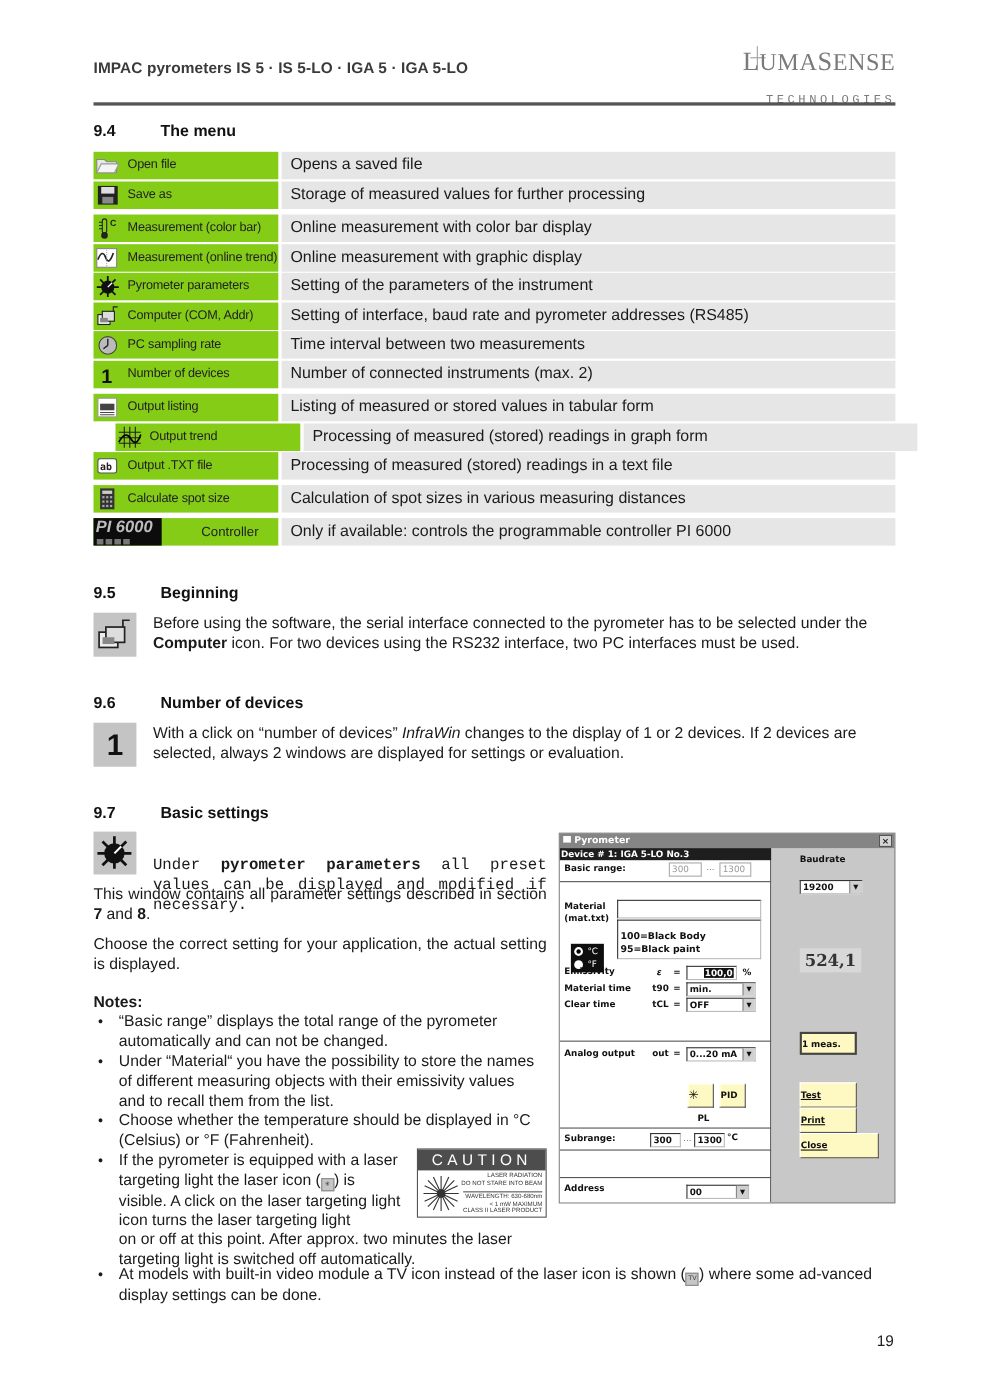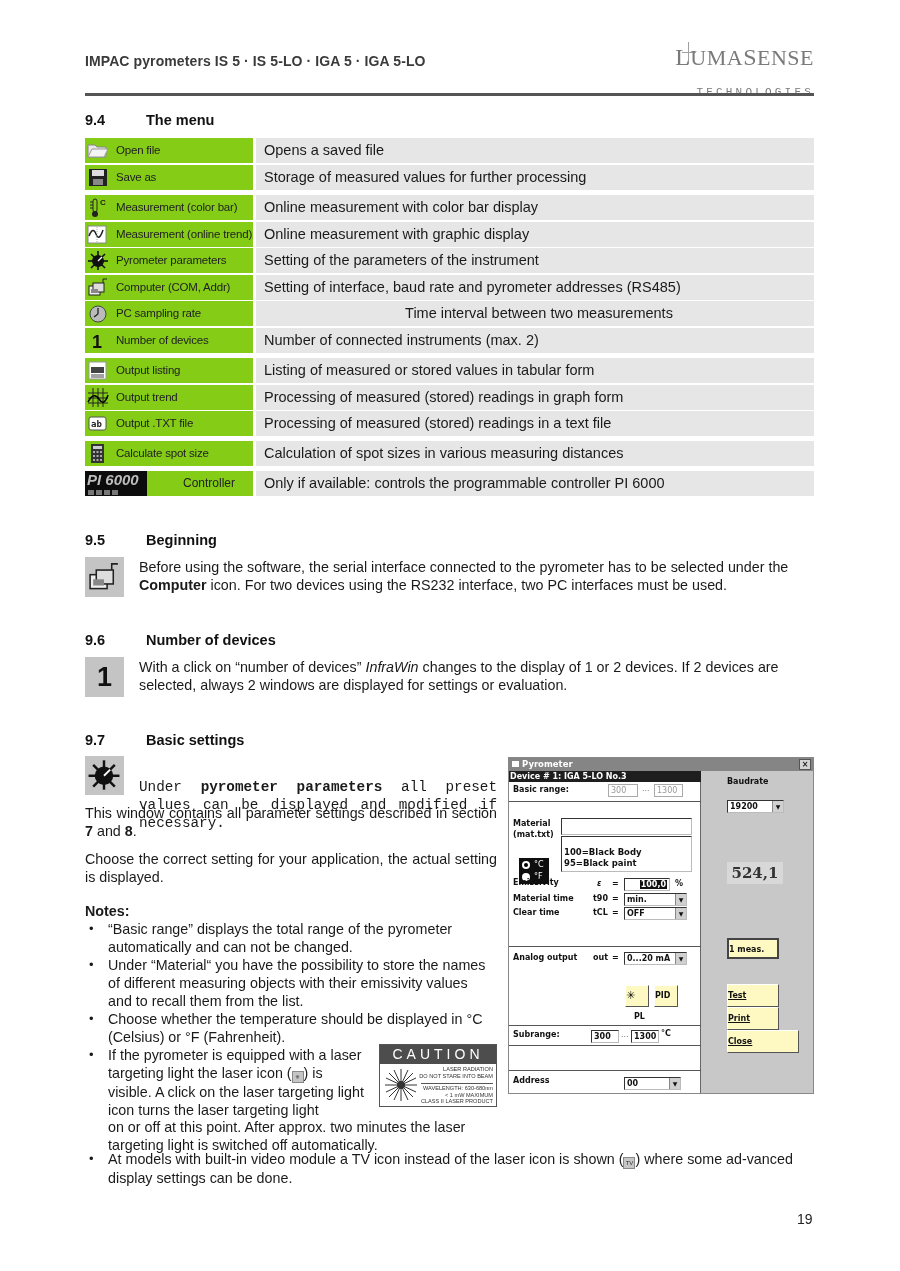--- a/index.html
+++ b/index.html
@@ -164,21 +164,21 @@
           <rect x="2" y="9" width="11" height="9" fill="#eee" stroke="#222"></rect>
           <rect x="6" y="6" width="11" height="9" fill="#ddd" stroke="#222"></rect>
           <rect x="4" y="12" width="7" height="4" fill="#888"></rect>
           <path d="M16 6 L16 2 L20 2" fill="none" stroke="#222"></path>
         </svg>
       <span class="mlabel">Computer (COM, Addr)</span>
     </div>
     <div class="mright">Setting of interface, baud rate and pyrometer addresses (RS485)</div>
   </div>
 
-  <div class="mrow" style="top:163px;text-align:center;">
+  <div class="mrow" style="top:163px;">
     <div class="mleft">
       <svg class="micon" viewBox="0 0 22 21">
           <circle cx="11" cy="11" r="8" fill="#bbb" stroke="#444"></circle>
           <line x1="11" y1="11" x2="11" y2="5" stroke="#222" stroke-width="1.3"></line>
           <line x1="11" y1="11" x2="7" y2="14" stroke="#222" stroke-width="1.3"></line>
         </svg>
       <span class="mlabel">PC sampling rate</span>
     </div>
     <div class="mright">Time interval between  two measurements</div>
   </div>
@@ -199,21 +199,21 @@
           <rect x="2" y="2" width="17" height="17" fill="#fff" stroke="#999"></rect>
           <rect x="4" y="7" width="13" height="6" fill="#444"></rect>
           <line x1="4" y1="15" x2="17" y2="15" stroke="#444"></line>
           <line x1="4" y1="17" x2="17" y2="17" stroke="#444"></line>
         </svg>
       <span class="mlabel">Output listing</span>
     </div>
     <div class="mright">Listing of measured or stored values in tabular form</div>
   </div>
 
-  <div class="mrow" style="top:247px;">
+  <div class="mrow" style="top:247px;margin-left:20px;">
     <div class="mleft">
       <svg class="micon" viewBox="0 0 22 21">
           <g stroke="#222" stroke-width="1">
             <line x1="6" y1="1" x2="6" y2="20"></line>
             <line x1="11" y1="1" x2="11" y2="20"></line>
             <line x1="16" y1="1" x2="16" y2="20"></line>
             <line x1="1" y1="6" x2="21" y2="6"></line>
             <line x1="1" y1="11" x2="21" y2="11"></line>
             <line x1="1" y1="16" x2="21" y2="16"></line>
           </g>

